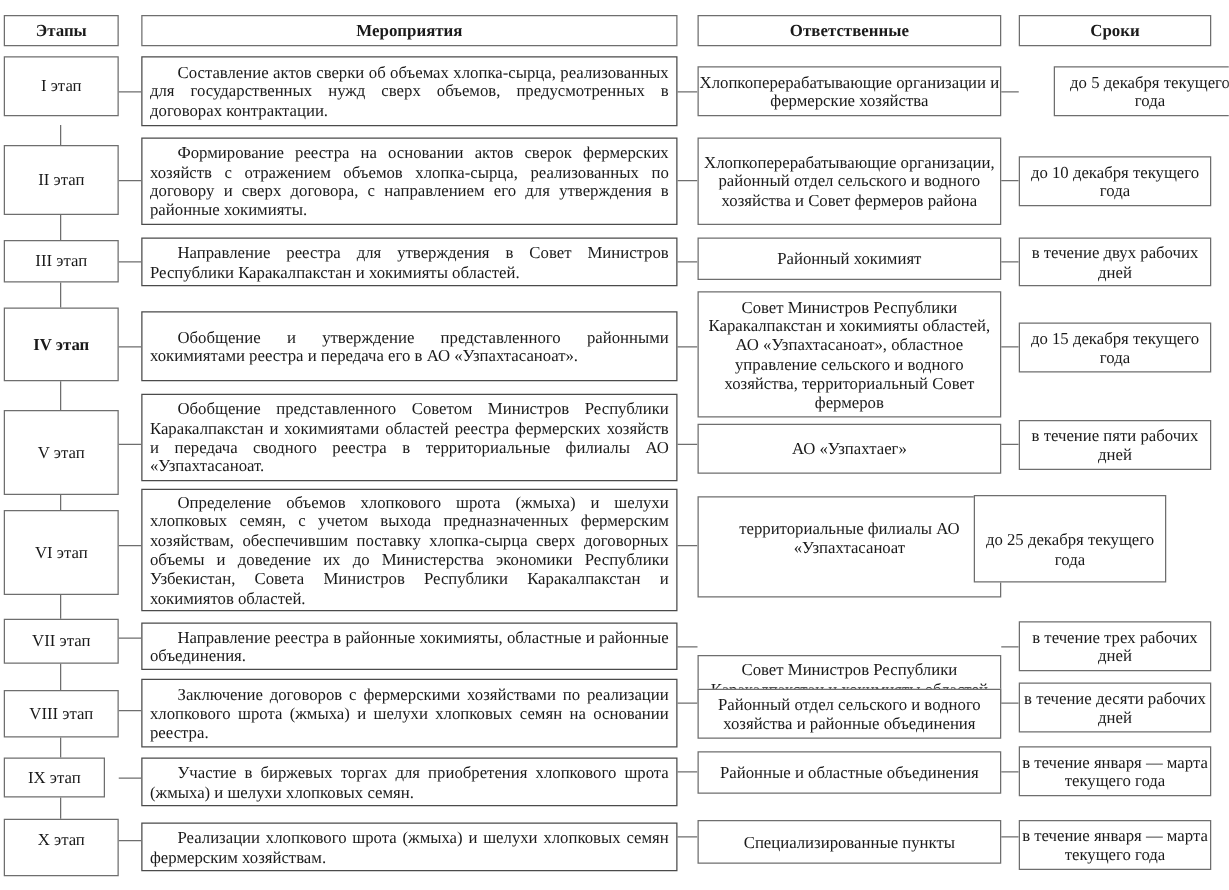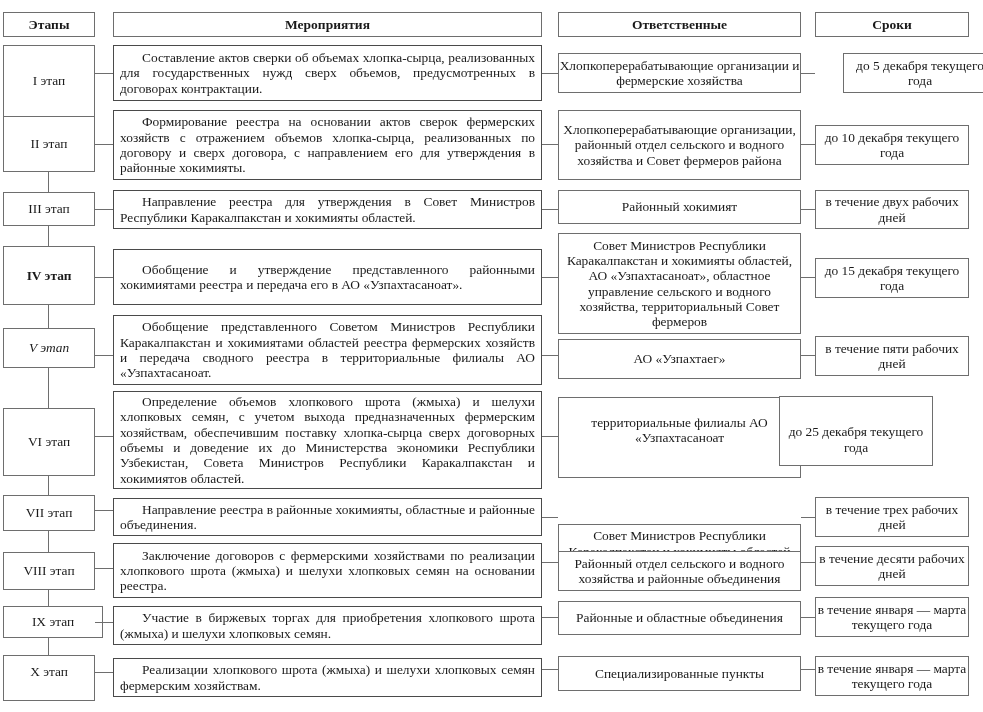--- a/index.html
+++ b/index.html
@@ -27,21 +27,21 @@
   </div>
 <div class="box hdr" style="left:558px;top:12px;width:243px;height:25px;">
     <span>Ответственные</span>
   </div>
 <div class="box hdr" style="left:815px;top:12px;width:154px;height:25px;">
     <span>Сроки</span>
   </div>
 
 <div class="vline" style="top:100px;height:600px;"></div>
 
-<div class="box" style="left:3px;top:45px;width:92px;height:72px;">
+<div class="box" style="left:3px;top:45px;width:92px;height:48px;">
     <span>I этап</span>
   </div>
 <div class="hline" style="left:95px;top:73px;width:18px;"></div>
 <div class="box act" style="left:113px;top:45px;width:429px;height:56px;">
     <span>Составление актов сверки об объемах хлопка-сырца, реализованных для государственных нужд сверх объемов, предусмотренных в договорах контрактации.</span>
   </div>
 <div class="hline" style="left:542px;top:73px;width:16px;"></div>
 <div class="box cen" style="left:558px;top:53px;width:243px;height:40px;">
     <span>Хлопкоперерабатывающие организации и фермерские хозяйства</span>
   </div>
@@ -91,21 +91,21 @@
   </div>
 <div class="hline" style="left:542px;top:277px;width:16px;"></div>
 <div class="box cen" style="left:558px;top:233px;width:243px;height:101px;">
     <span>Совет Министров Республики Каракалпакстан и хокимияты областей, АО «Узпахтасаноат», областное управление сельского и водного хозяйства, территориальный Совет фермеров</span>
   </div>
 <div class="hline" style="left:801px;top:277px;width:14px;"></div>
 <div class="box cen" style="left:815px;top:258px;width:154px;height:40px;">
     <span>до 15 декабря текущего года</span>
   </div>
 
-<div class="box" style="left:3px;top:328px;width:92px;height:40px;font-style:italic;">
+<div class="box" style="left:3px;top:328px;width:92px;height:68px;">
     <span>V этап</span>
   </div>
 <div class="hline" style="left:95px;top:355px;width:18px;"></div>
 <div class="box act" style="left:113px;top:315px;width:429px;height:70px;">
     <span>Обобщение представленного Советом Министров Республики Каракалпакстан и хокимиятами областей реестра фермерских хозяйств и передача сводного реестра в территориальные филиалы АО «Узпахтасаноат.</span>
   </div>
 <div class="hline" style="left:542px;top:355px;width:16px;"></div>
 <div class="box cen" style="left:558px;top:339px;width:243px;height:40px;align-items:center;">
     <span>АО «Узпахтаег»</span>
   </div>
@@ -155,21 +155,21 @@
   </div>
 <div class="hline" style="left:542px;top:562px;width:16px;"></div>
 <div class="box cen" style="left:558px;top:551px;width:243px;height:40px;">
     <span>Районный отдел сельского и водного хозяйства и районные объединения</span>
   </div>
 <div class="hline" style="left:801px;top:562px;width:14px;"></div>
 <div class="box cen" style="left:815px;top:546px;width:154px;height:40px;">
     <span>в течение десяти рабочих дней</span>
   </div>
 
-<div class="box" style="left:3px;top:606px;width:100px;height:32px;">
+<div class="box" style="left:3px;top:606px;width:81px;height:32px;">
     <span>IX этап</span>
   </div>
 <div class="hline" style="left:95px;top:622px;width:18px;"></div>
 <div class="box act" style="left:113px;top:606px;width:429px;height:39px;">
     <span>Участие в биржевых торгах для приобретения хлопкового шрота (жмыха) и шелухи хлопковых семян.</span>
   </div>
 <div class="hline" style="left:542px;top:617px;width:16px;"></div>
 <div class="box cen" style="left:558px;top:601px;width:243px;height:34px;">
     <span>Районные и областные объединения</span>
   </div>

